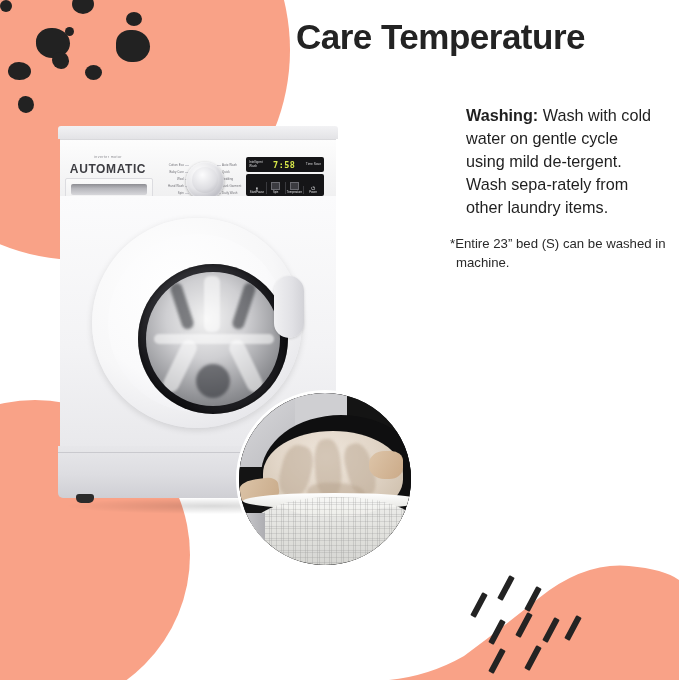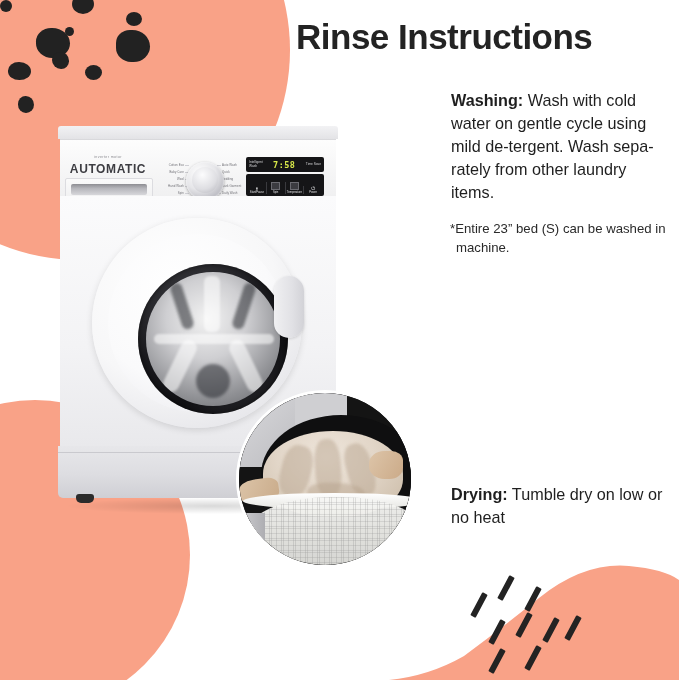--- a/index.html
+++ b/index.html
@@ -78,21 +78,21 @@
   .text-col {
     position: absolute;
     left: 450px;
     top: 88px;
     width: 220px;
   }
   .para {
     font-size: 16.2px;
     line-height: 1.42;
     color: #1f1f1f;
-    margin: 1px;
+    margin: 16px;
   }
   .para b { font-weight: bold; }
   .footnote {
     font-size: 13.2px;
     line-height: 1.42;
     color: #2a2a2a;
     margin: 16px 0 0 0;
     text-indent: -6px;
     padding-left: 6px;
   }
@@ -355,31 +355,28 @@
       <div class="dash" style="left: 503px; top: 575px; height: 26px; transform: rotate(28deg);"></div>
       <div class="dash" style="left: 530px; top: 586px; height: 26px; transform: rotate(28deg);"></div>
       <div class="dash" style="left: 494px; top: 619px; height: 26px; transform: rotate(28deg);"></div>
       <div class="dash" style="left: 521px; top: 612px; height: 26px; transform: rotate(28deg);"></div>
       <div class="dash" style="left: 548px; top: 617px; height: 26px; transform: rotate(28deg);"></div>
       <div class="dash" style="left: 570px; top: 615px; height: 26px; transform: rotate(28deg);"></div>
       <div class="dash" style="left: 494px; top: 648px; height: 26px; transform: rotate(28deg);"></div>
       <div class="dash" style="left: 530px; top: 645px; height: 26px; transform: rotate(28deg);"></div>
     </div>
 
-  <div class="heading">Rinse Instructions</div>
+  <div class="heading">Care Temperature</div>
 
   <div class="text-col">
     <p class="para"><b>Washing:</b><span> Wash with cold water on gentle cycle using mild de-tergent. Wash sepa-rately from other laundry items.</span></p>
     <p class="footnote">*Entire 23” bed (S) can be washed in machine.</p>
   </div>
 
 
-  <div class="block-drying">
-    <p class="para"><b>Drying:</b><span> Tumble dry on low or no heat</span></p>
-  </div>
 
   <div class="machine">
     <div class="m-shadow"></div>
     <div class="m-top"></div>
     <div class="m-panel">
 
       <div class="brand">
         <span class="brand-small">inverter motor</span>
         <span class="brand-main">AUTOMATIC</span>
         <span class="brand-kg"><span>7</span><sub>kg</sub></span>

